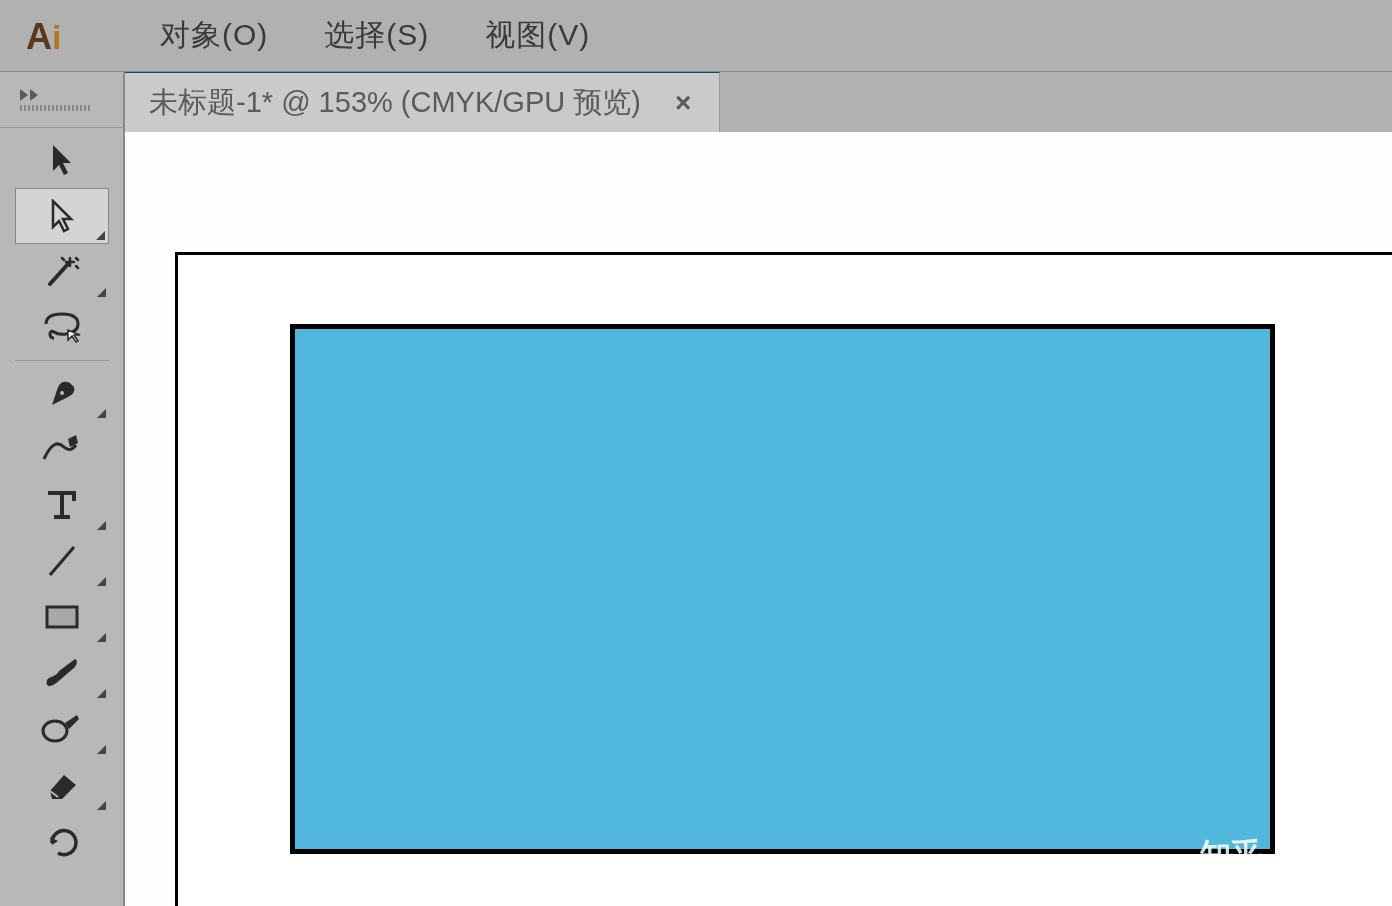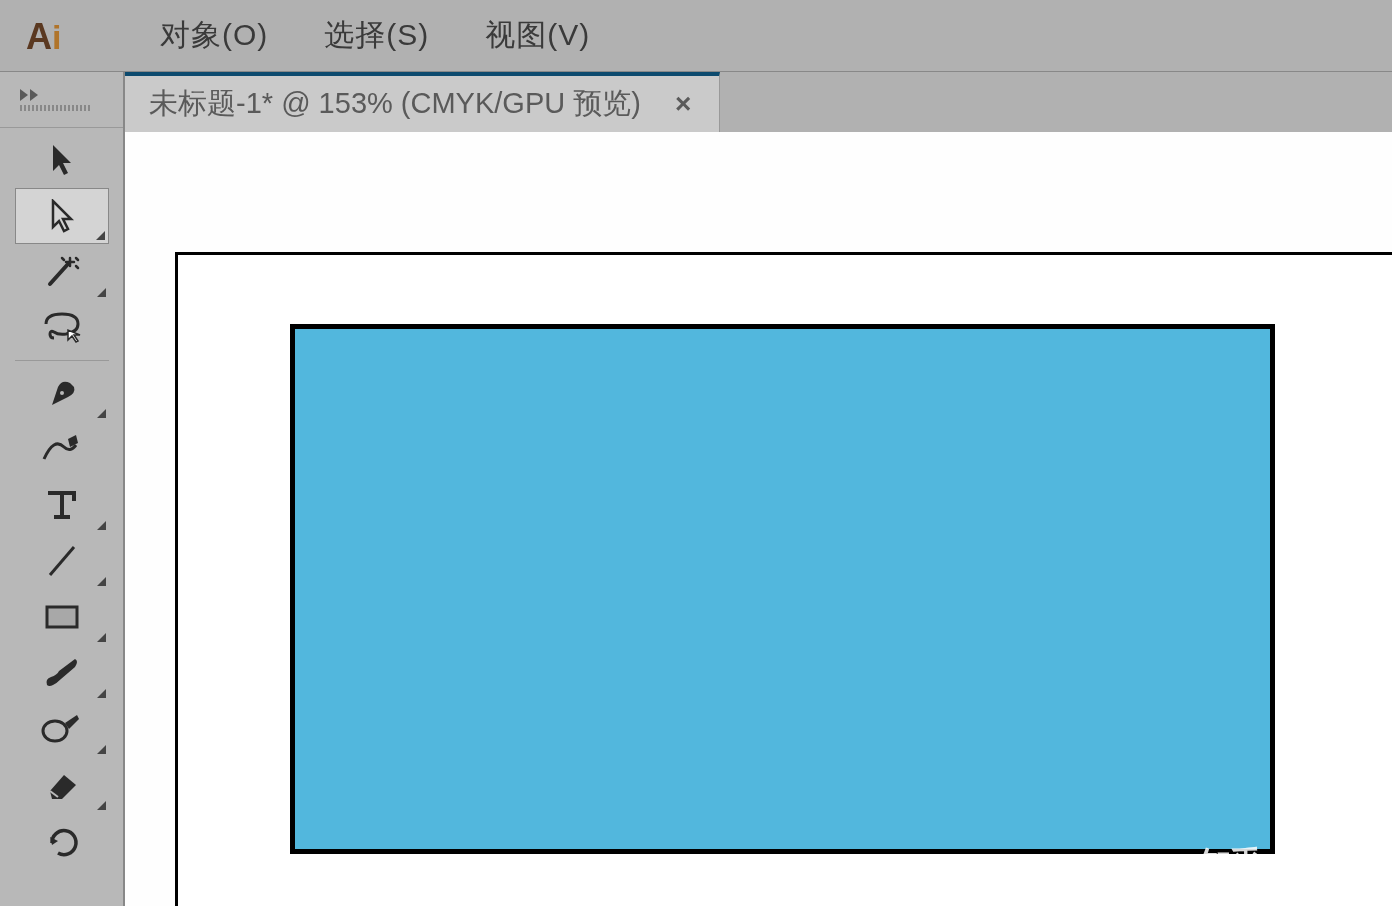--- a/index.html
+++ b/index.html
@@ -125,21 +125,21 @@
       flex-direction: column;
     }
     .tab-bar {
       height: 60px;
       background: #b1b1b1;
       display: flex;
       align-items: stretch;
     }
     .tab {
       background: #cacaca;
-      border-top: 4px solid #0c4a6e;
+      border-top: 1px solid #0c4a6e;
       border-right: 1px solid #999;
       display: flex;
       align-items: center;
       padding: 0 24px;
       gap: 30px;
     }
     .tab-title {
       color: #5a5a5a;
       font-size: 29px;
       white-space: nowrap;
@@ -176,21 +176,21 @@
       top: 192px;
       width: 985px;
       height: 530px;
       background: #52b7dd;
       border: 5px solid #000;
     }
     
     
     .watermark {
       position: absolute;
-      bottom: 20px;
+      bottom: 28px;
       right: 20px;
       color: rgba(255,255,255,0.85);
       font-size: 32px;
       display: flex;
       align-items: center;
       gap: 14px;
       z-index: 100;
     }
     .watermark-logo {
       font-weight: bold;

